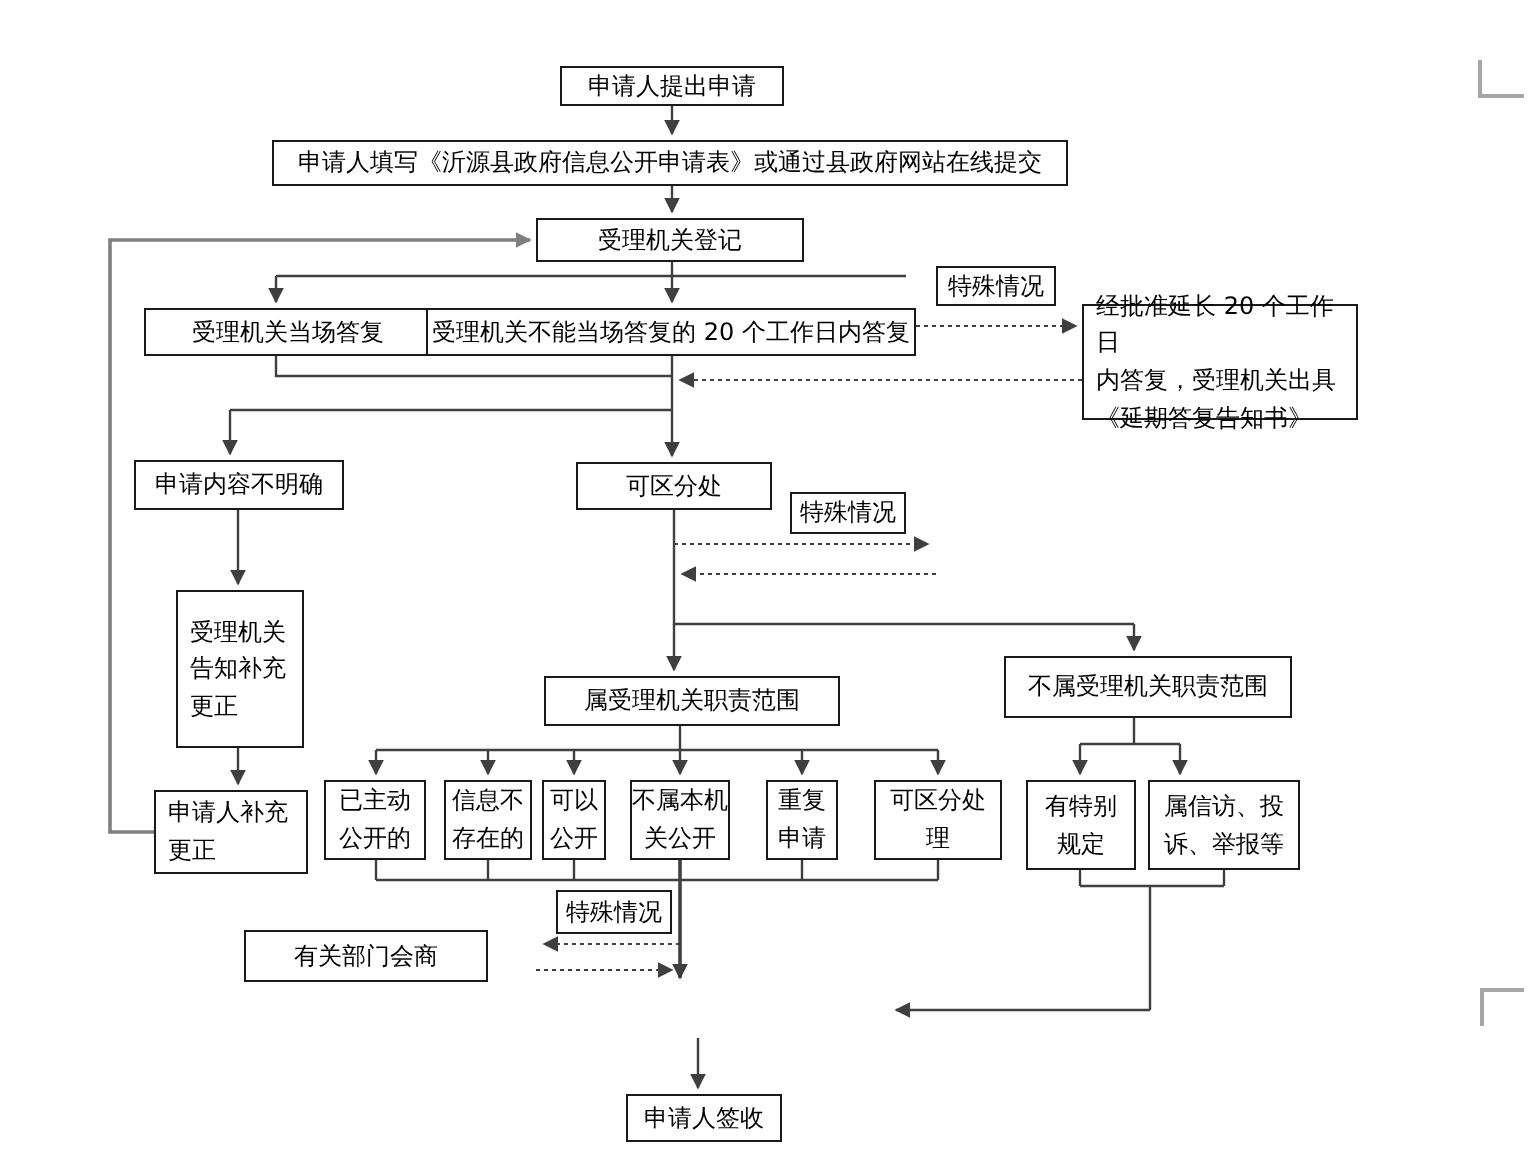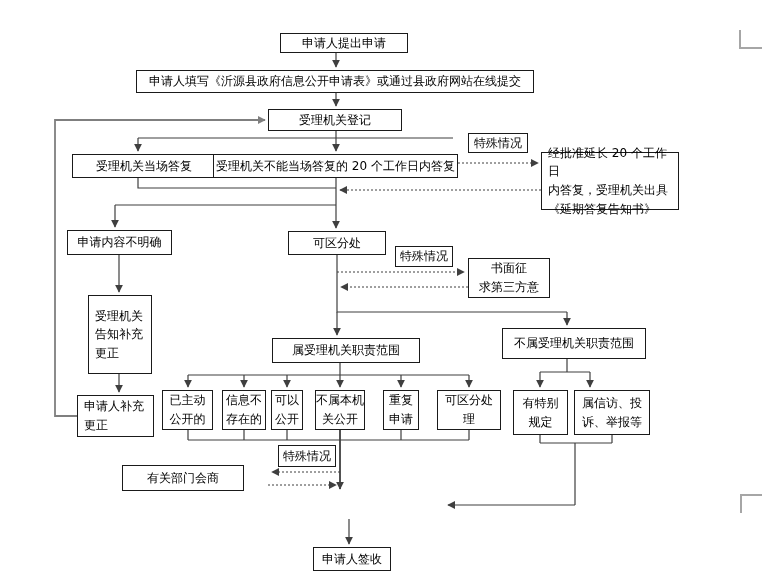--- a/index.html
+++ b/index.html
@@ -69,34 +69,32 @@
     <path class="ln dot" marker-end="url(#arr)" d="M541,190 L340,190"></path>
     <path class="ln dot" marker-end="url(#arr)" d="M337,272 L464,272"></path>
     <path class="ln dot" marker-end="url(#arr)" d="M468,287 L341,287"></path>
     <path class="ln dot" marker-end="url(#arr)" d="M340,472 L272,472"></path>
     <path class="ln dot" marker-end="url(#arr)" d="M268,485 L336,485"></path>
 
     <path class="mark" d="M740,30 L740,48 L762,48"></path>
     <path class="mark" d="M762,495 L741,495 L741,513"></path>
   </svg>
 
-  <div class="node" style="left:280px;top:33px;width:128px;height:20px;">申请人提出申请</div>
+  <div class="node" style="left:280px;top:33px;width:112px;height:20px;">申请人提出申请</div>
   <div class="node" style="left:136px;top:70px;width:398px;height:23px;">申请人填写《沂源县政府信息公开申请表》或通过县政府网站在线提交</div>
   <div class="node" style="left:268px;top:109px;width:134px;height:22px;">受理机关登记</div>
   <div class="node" style="left:468px;top:133px;width:60px;height:20px;">特殊情况</div>
   <div class="node" style="left:72px;top:154px;width:144px;height:24px;">受理机关当场答复</div>
   <div class="node" style="left:213px;top:154px;width:245px;height:24px;">受理机关不能当场答复的 20 个工作日内答复</div>
   <div class="node left" style="left:541px;top:152px;width:138px;height:58px;">经批准延长 20 个工作日
 内答复，受理机关出具
 《延期答复告知书》</div>
   <div class="node" style="left:67px;top:230px;width:105px;height:25px;">申请内容不明确</div>
   <div class="node" style="left:288px;top:231px;width:98px;height:24px;">可区分处</div>
   <div class="node" style="left:395px;top:246px;width:58px;height:21px;">特殊情况</div>
-  <div class="node" style="left:468px;top:258px;width:82px;height:40px;">书面征
-求第三方意</div>
   <div class="node left" style="left:88px;top:295px;width:64px;height:79px;">受理机关
 告知补充
 更正</div>
   <div class="node left" style="left:77px;top:395px;width:77px;height:42px;">申请人补充
 更正</div>
   <div class="node" style="left:272px;top:338px;width:148px;height:25px;">属受理机关职责范围</div>
   <div class="node" style="left:502px;top:328px;width:144px;height:31px;">不属受理机关职责范围</div>
   <div class="node" style="left:162px;top:390px;width:51px;height:40px;">已主动
 公开的</div>
   <div class="node" style="left:222px;top:390px;width:44px;height:40px;">信息不

